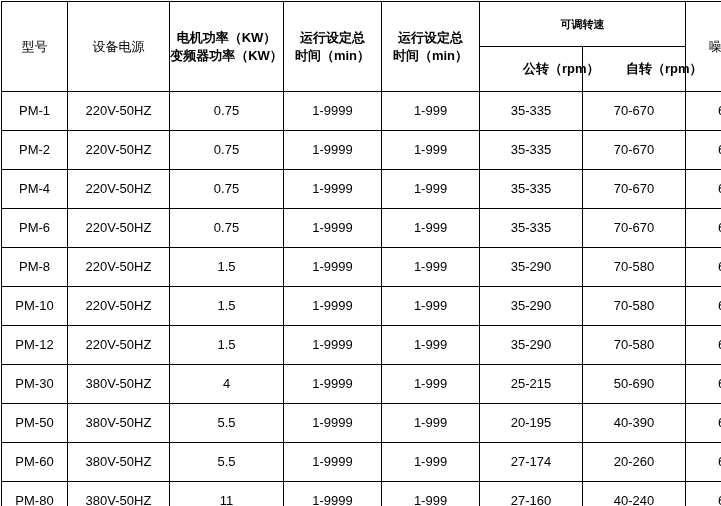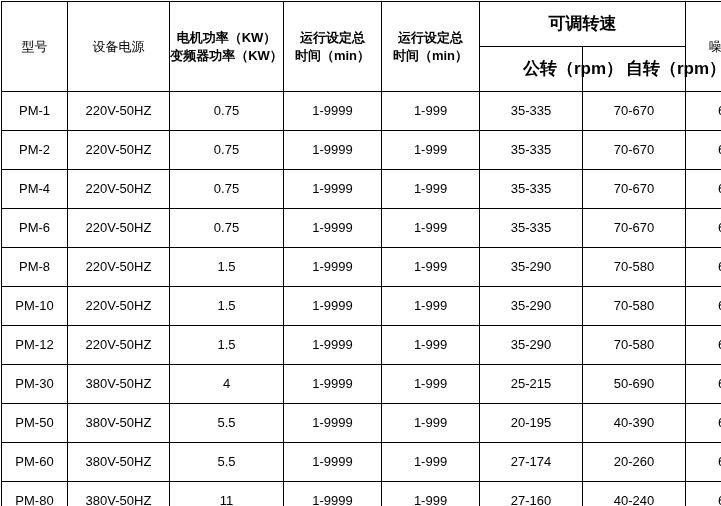--- a/index.html
+++ b/index.html
@@ -46,25 +46,25 @@
   .col-model { width: 66px; }
   .col-power { width: 102px; }
   .col-motor { width: 114px; }
   .col-runtime { width: 98px; }
   .col-altern { width: 98px; }
   .col-rev { width: 103px; }
   .col-rot { width: 103px; }
   .col-noise { width: 94px; }
   .speed-head-top {
     font-weight: bold;
-    font-size: 17px;
+    font-size: 11px;
   }
   .speed-head-sub {
     font-weight: bold;
-    font-size: 17px;
+    font-size: 13px;
     margin-left: 43px;
   }
   .nowrap { white-space: nowrap; }
 </style>
 </head>
 <body>
 
 <table class="spec-table">
   <colgroup>
     <col class="col-model">

